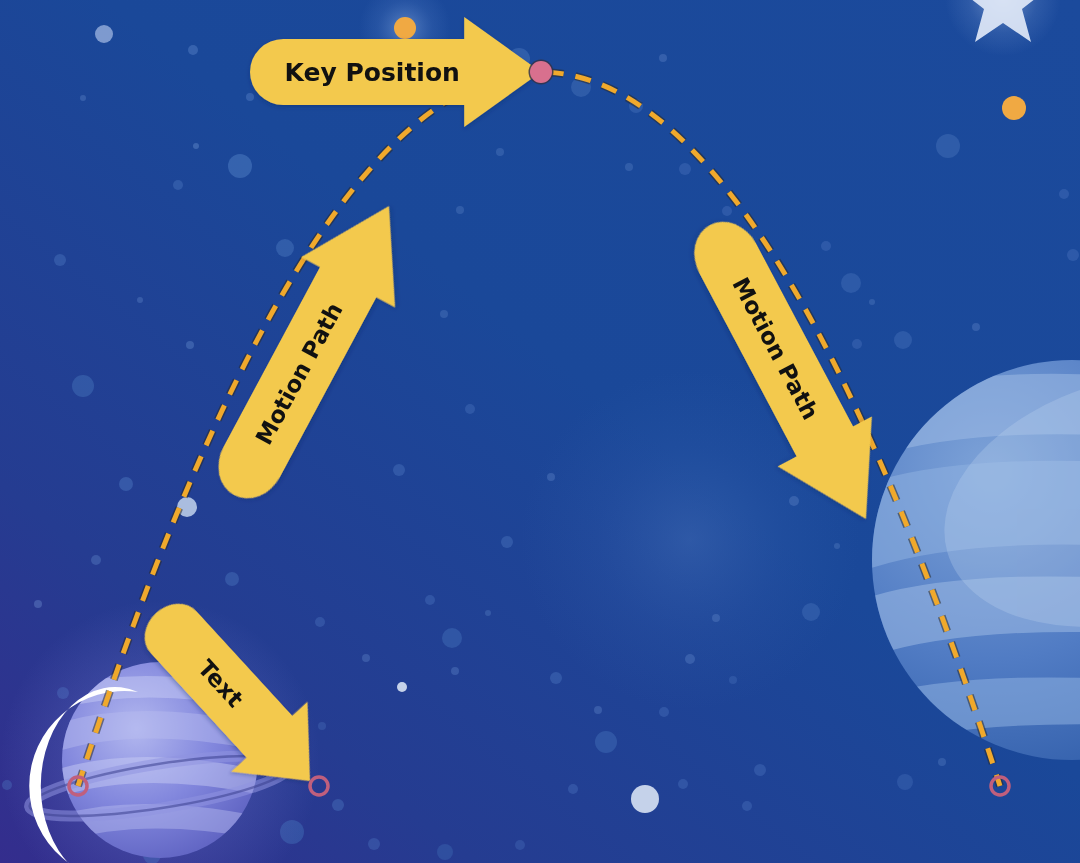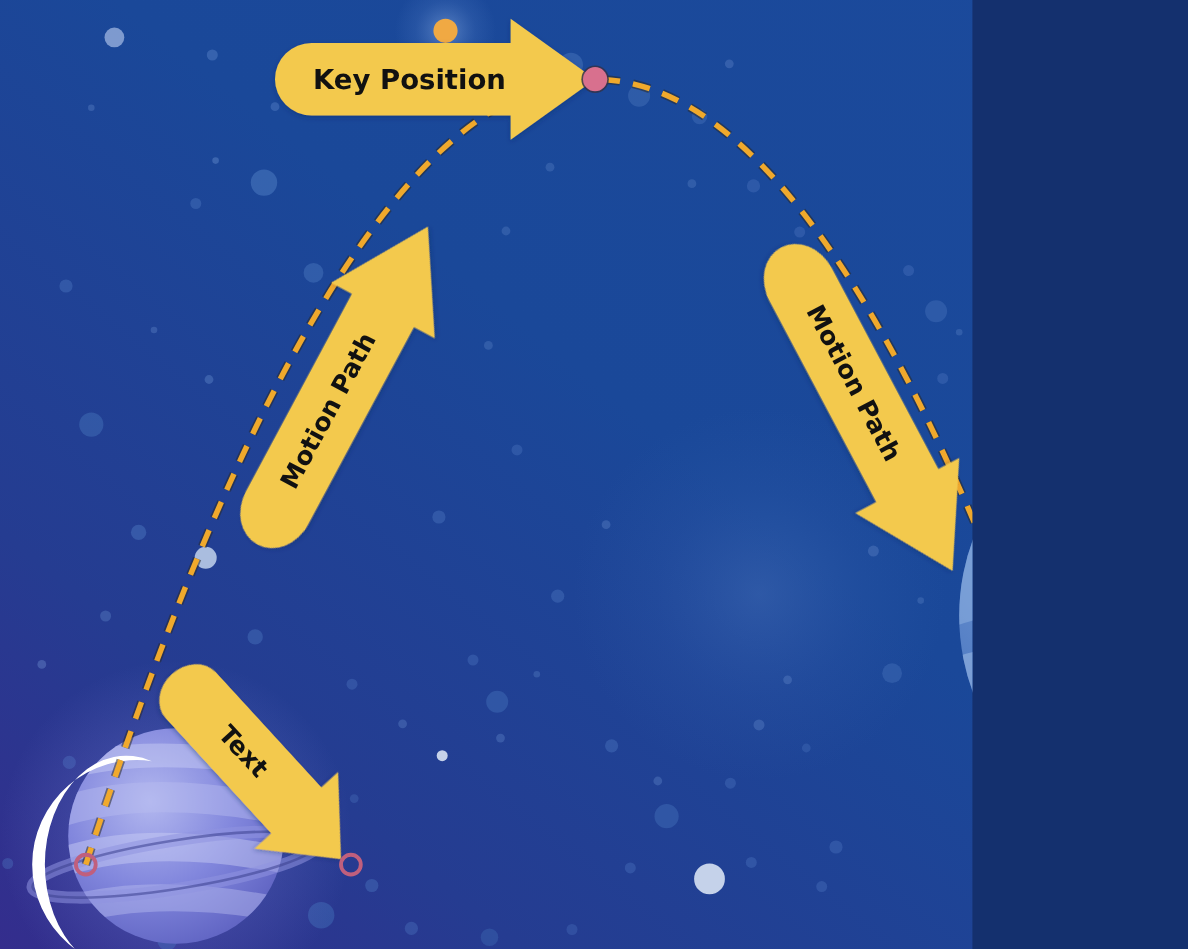--- a/index.html
+++ b/index.html
@@ -6,21 +6,21 @@
   html, body {
     margin: 0;
     padding: 0;
     background: #14306e;
   }
   body {
     font-family: "DejaVu Sans", "Liberation Sans", sans-serif;
   }
   #stage {
     position: relative;
-    width: 884px;
+    width: 1080px;
     height: 863px;
     overflow: hidden;
   }
   #scene {
     position: absolute;
     inset: 0;
     width: 1080px;
     height: 863px;
     display: block;
   }

